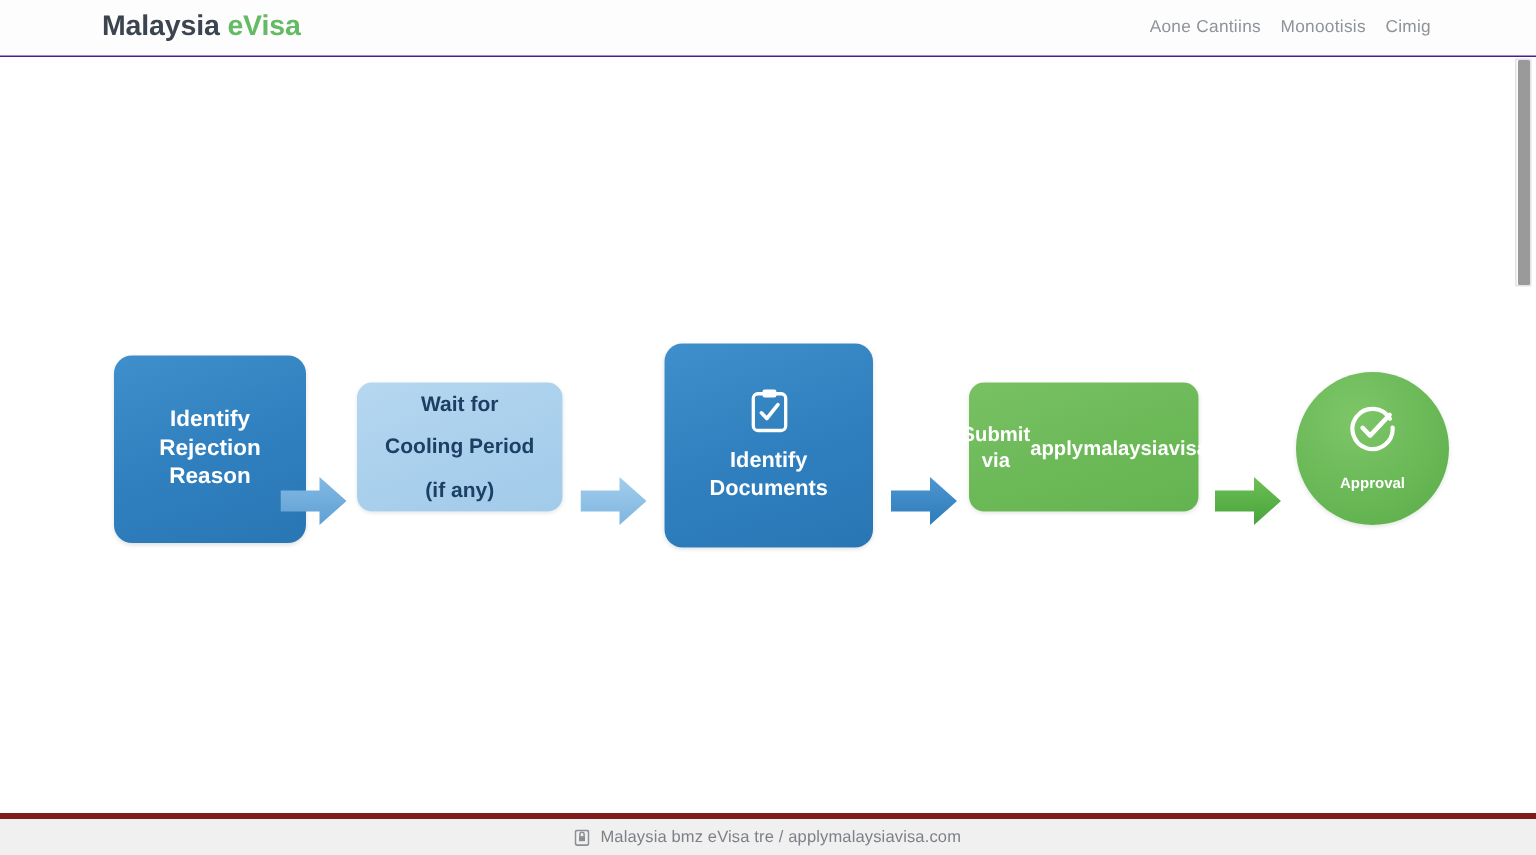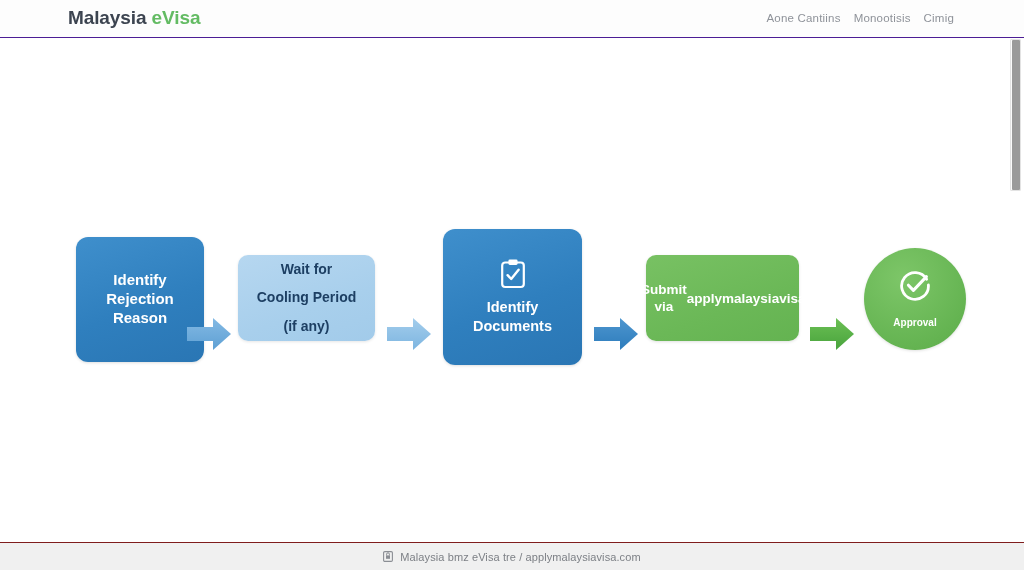--- a/index.html
+++ b/index.html
@@ -211,21 +211,21 @@
   }
 
   
   .site-footer {
     position: absolute;
     left: 0;
     bottom: 0;
     width: 1024px;
     height: 28px;
     background: #f0f0f0;
-    border-top: 1px solid #7f1d1d;
+    border-top: 4px solid #7f1d1d;
     box-sizing: border-box;
     display: flex;
     align-items: center;
     justify-content: center;
     gap: 7px;
   }
   .footer-text {
     font-size: 11px;
     color: #7d8086;
     letter-spacing: 0.1px;

